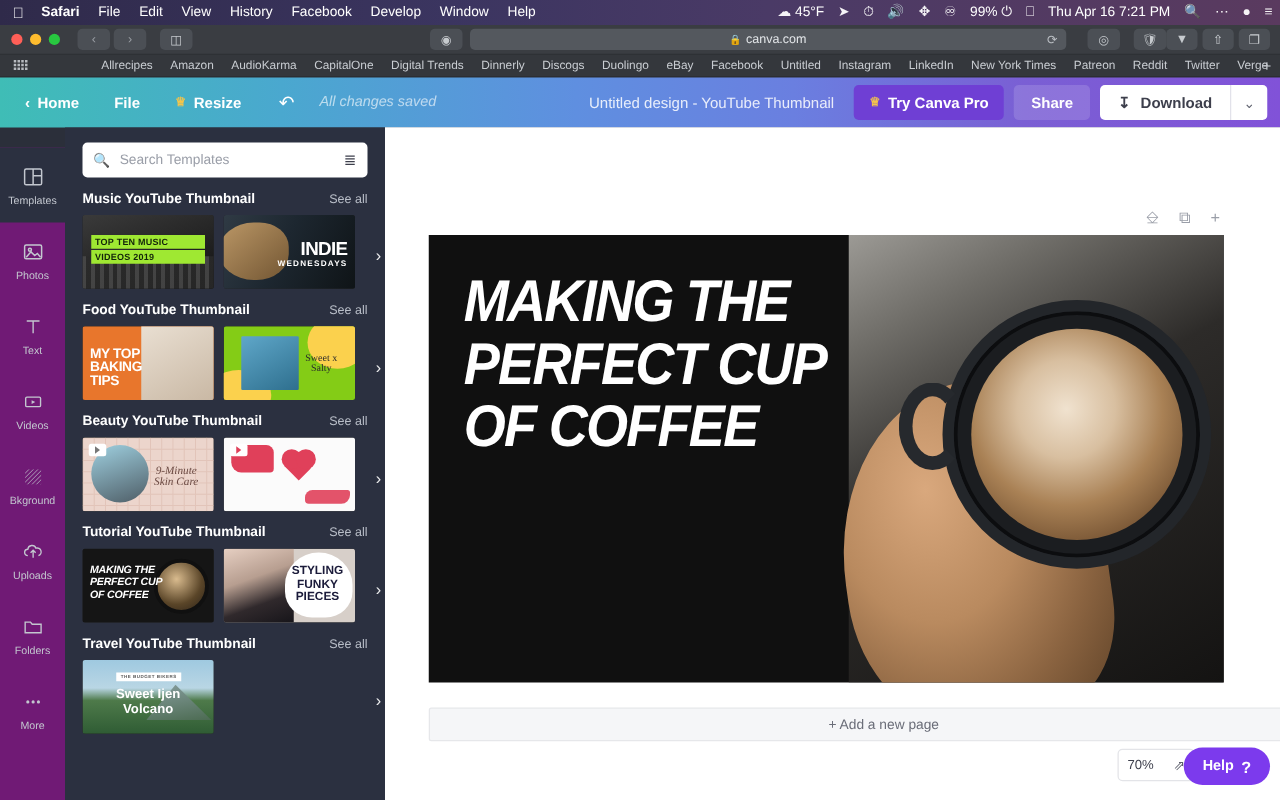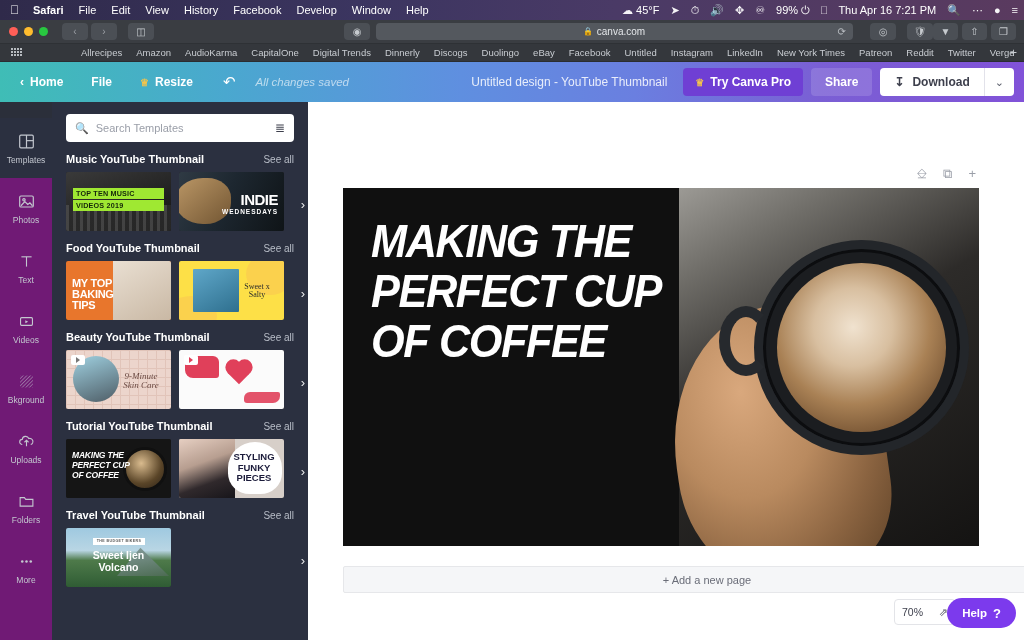--- a/index.html
+++ b/index.html
@@ -153,21 +153,21 @@
   .t-music2 { background: linear-gradient(115deg,#2f3a44 0%,#1d2730 45%,#0f1417 100%); }
   .t-music2 .guitar { position:absolute; left:-4px; top:6px; width:56px; height:46px;
     border-radius:50% 42% 46% 50%; background:linear-gradient(140deg,#c8a06a,#7a5a33); opacity:.92; }
   .t-music2 .ind { right:6px; top:20px; left:auto; font-size:15px; letter-spacing:-.5px; }
   .t-music2 .ind2 { right:6px; top:37px; left:auto; font-size:6.5px; letter-spacing:1px; }
 
   .t-food1 { background:#e8762c; }
   .t-food1 .ph { position:absolute; right:0; top:0; width:58px; height:59px;
     background:linear-gradient(150deg,#e9dfd2,#c9b8a4); }
   .t-food1 .tt { left:6px; top:17px; font-size:11px; line-height:1.0; letter-spacing:-.3px; }
-  .t-food2 { background:#fde047;padding-left:40px; }
+  .t-food2 { background:#84cc16;padding-left:40px; }
   .t-food2 .blob { position:absolute; right:-10px; top:-8px; width:48px; height:42px;
     background:#fbd14d; border-radius:50%; }
   .t-food2 .blob2 { left:-14px; bottom:-16px; top:auto; right:auto; width:52px; height:40px; background:#fbd14d; }
   .t-food2 .ph { position:absolute; left:14px; top:8px; width:46px; height:43px;
     background:linear-gradient(150deg,#5fa7c9,#2e6f8e); border-radius:1px; }
   .t-food2 .tt { right:6px; top:22px; left:auto; color:#2b2b2b; font-size:8px;
     font-family:"Liberation Serif",serif; font-weight:normal; text-align:center; width:42px; }
 
   .t-beauty1 { background:#ecd5cc; }
   .t-beauty1 .grid { position:absolute; inset:0;

